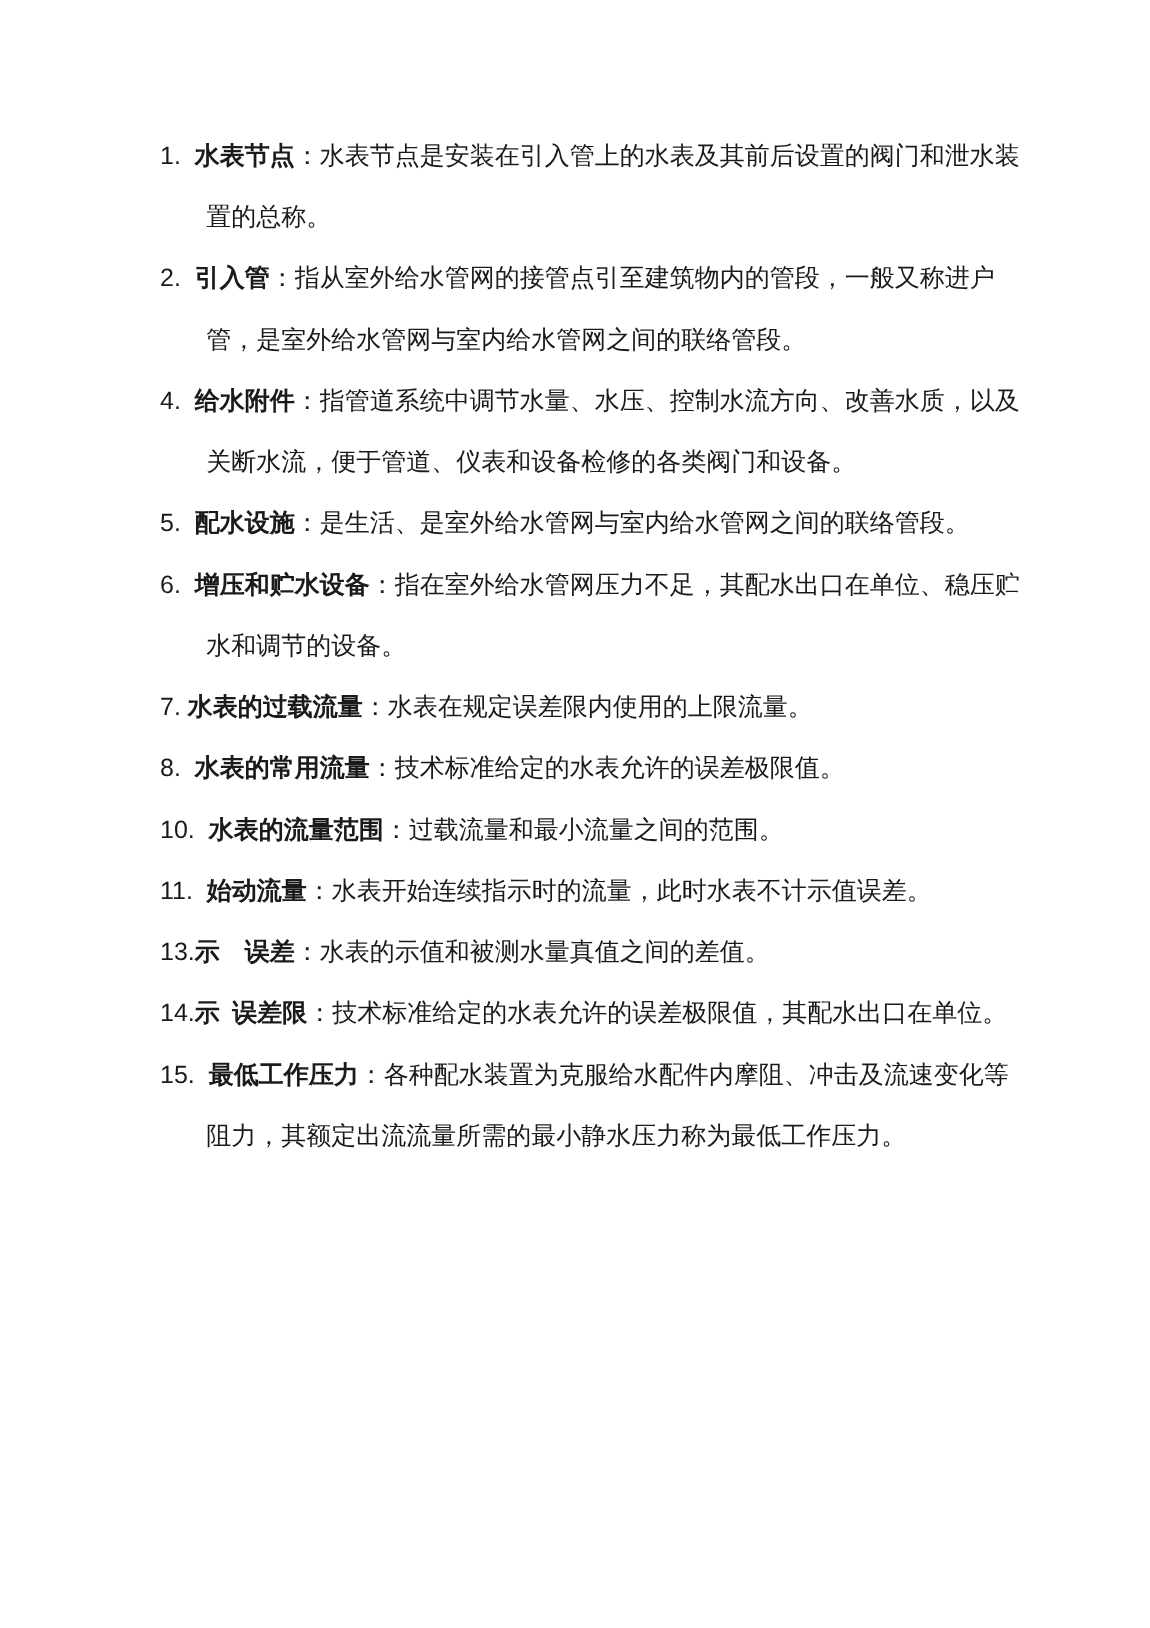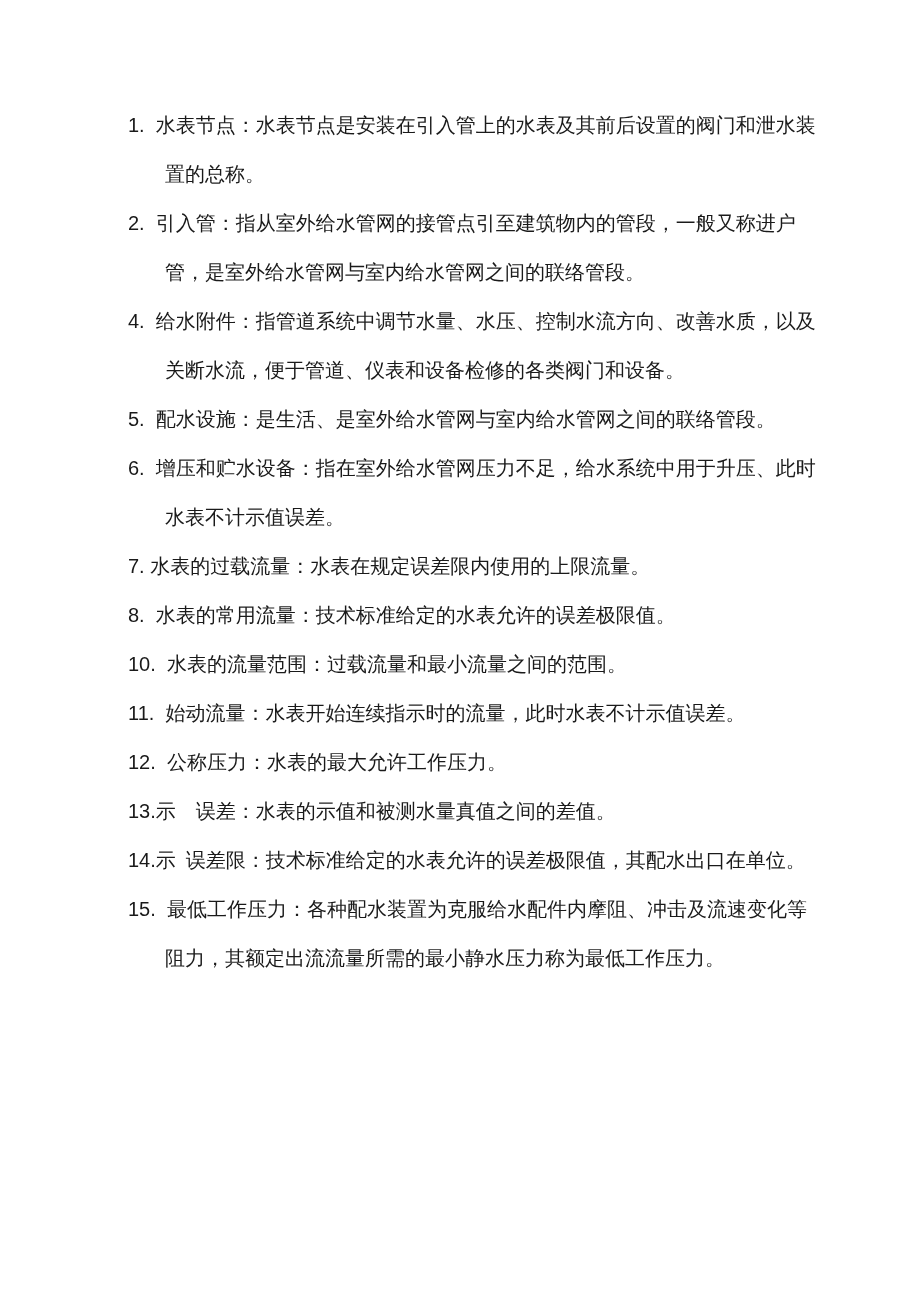--- a/index.html
+++ b/index.html
@@ -23,50 +23,49 @@
     font-size: 20px;
     line-height: 49px;
     word-break: break-all;
   }
   p.item {
     margin: 0;
     padding-left: 37px;
     text-indent: -37px;
   }
   .num  { white-space: pre; }
-  .term { font-weight: normal; white-space: pre; }
+  .term { font-weight: bold; white-space: pre; }
   .def  { font-weight: normal; }
 </style>
 </head>
 <body>
 
 <div class="page">
   <div class="content">
 
     <p class="item"><span class="num">1.  </span><span class="term">水表节点</span><span class="def">：水表节点是安装在引入管上的水表及其前后设置的阀门和泄水装置的总称。</span></p>
 
     <p class="item"><span class="num">2.  </span><span class="term">引入管</span><span class="def">：指从室外给水管网的接管点引至建筑物内的管段，一般又称进户管，是室外给水管网与室内给水管网之间的联络管段。</span></p>
 
 
     <p class="item"><span class="num">4.  </span><span class="term">给水附件</span><span class="def">：指管道系统中调节水量、水压、控制水流方向、改善水质，以及关断水流，便于管道、仪表和设备检修的各类阀门和设备。</span></p>
 
     <p class="item"><span class="num">5.  </span><span class="term">配水设施</span><span class="def">：是生活、是室外给水管网与室内给水管网之间的联络管段。</span></p>
 
-    <p class="item"><span class="num">6.  </span><span class="term">增压和贮水设备</span><span class="def">：指在室外给水管网压力不足，给水系统中用于升压、此时水表不计示值误差。</span></p>
+    <p class="item"><span class="num">6.  </span><span class="term">增压和贮水设备</span><span class="def">：指在室外给水管网压力不足，其配水出口在单位、稳压贮水和调节的设备。</span></p>
 
     <p class="item"><span class="num">7. </span><span class="term">水表的过载流量</span><span class="def">：水表在规定误差限内使用的上限流量。</span></p>
 
     <p class="item"><span class="num">8.  </span><span class="term">水表的常用流量</span><span class="def">：技术标准给定的水表允许的误差极限值。</span></p>
 
 
     <p class="item"><span class="num">10.  </span><span class="term">水表的流量范围</span><span class="def">：过载流量和最小流量之间的范围。</span></p>
 
     <p class="item"><span class="num">11.  </span><span class="term">始动流量</span><span class="def">：水表开始连续指示时的流量，此时水表不计示值误差。</span></p>
 
-    <p class="item"><span class="num">12.  </span><span class="term">公称压力</span><span class="def">：水表的最大允许工作压力。</span></p>
 
     <p class="item"><span class="num">13.</span><span class="term">示  误差</span><span class="def">：水表的示值和被测水量真值之间的差值。</span></p>
 
     <p class="item"><span class="num">14.</span><span class="term">示 误差限</span><span class="def">：技术标准给定的水表允许的误差极限值，其配水出口在单位。</span></p>
 
     <p class="item"><span class="num">15.  </span><span class="term">最低工作压力</span><span class="def">：各种配水装置为克服给水配件内摩阻、冲击及流速变化等阻力，其额定出流流量所需的最小静水压力称为最低工作压力。</span></p>
 
 
   </div>
 </div>

